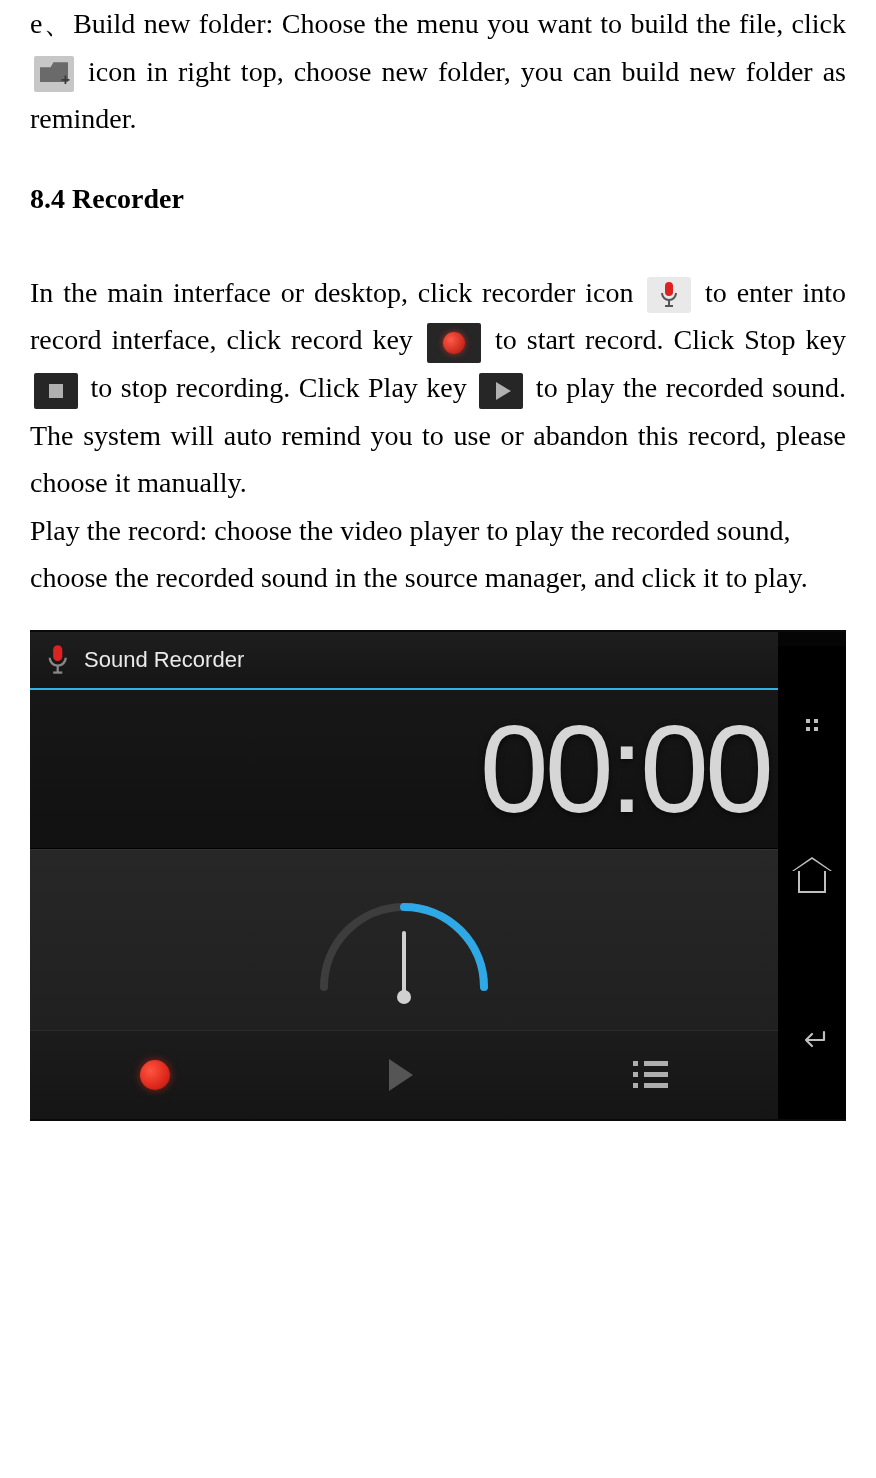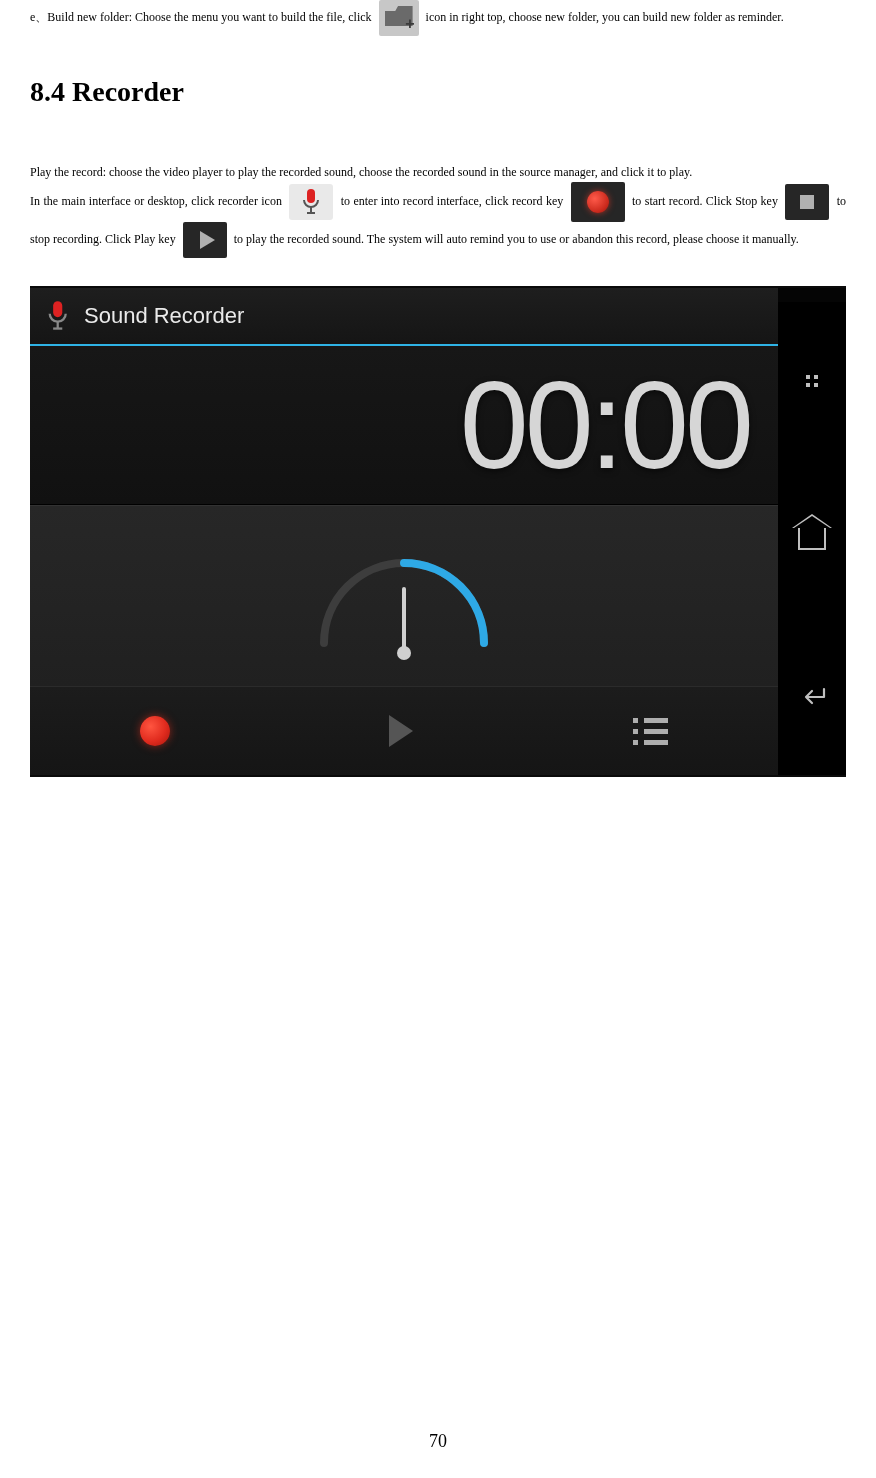--- a/index.html
+++ b/index.html
@@ -11,21 +11,21 @@
     width: 876px;
   }
   .page {
     width: 876px;
     min-height: 1478px;
     padding: 0 30px;
     box-sizing: border-box;
     position: relative;
   }
   .para {
-    font-size: 12px;
+    font-size: 28px;
     line-height: 1.7;
     margin: 0;
   }
   .justify {
     text-align: justify;
     text-justify: inter-word;
   }
   .section-heading {
     font-size: 28px;
     font-weight: bold;
@@ -171,21 +171,21 @@
     align-items: center;
     overflow: hidden;
     border-bottom: 1px solid #000;
   }
   .timer-text {
     font-family: Arial, Helvetica, sans-serif;
     font-size: 124px;
     font-weight: 300;
     letter-spacing: -4px;
     color: #d6d6d6;
-    padding-right: 28px;
+    padding-right: 8px;
     text-shadow: 0 2px 6px rgba(0,0,0,0.6);
     line-height: 1;
   }
   .gauge-area {
     height: 180px;
     background: linear-gradient(#272727, #202020);
     position: relative;
     border-top: 1px solid #323232;
   }
   .gauge-area svg {
@@ -292,42 +292,42 @@
 
 <div class="page">
 
   <p class="para justify">
     <span>e、Build new folder: Choose the menu you want to build the file, click </span>
     <span class="inline-icon folder-add"></span>
     <span> icon in right top, choose new folder, you can build new folder as reminder.</span>
   </p>
 
   <h2 class="section-heading">8.4 Recorder</h2>
-
-  <p class="para">Play the record: choose the video player to play the recorded sound, choose the recorded sound in the source manager, and click it to play.</p>
 
   <p class="para justify">
     <span>In the main interface or desktop, click recorder icon </span>
     <span class="inline-icon recorder-app">
       <svg viewBox="0 0 24 28">
         <rect x="8" y="1" width="8" height="14" rx="4" fill="#d22"></rect>
         <path d="M5 12 a7 7 0 0 0 14 0" fill="none" stroke="#555" stroke-width="2"></path>
         <line x1="12" y1="19" x2="12" y2="25" stroke="#555" stroke-width="2"></line>
         <line x1="8" y1="25" x2="16" y2="25" stroke="#555" stroke-width="2"></line>
       </svg>
     </span>
     <span> to enter into record interface, click record key </span>
     <span class="inline-icon record-dot"></span>
     <span> to start record. Click Stop key </span>
     <span class="inline-icon stop-box"></span>
     <span> to stop recording. Click Play key </span>
     <span class="inline-icon play-box"></span>
     <span> to play the recorded sound. The system will auto remind you to use or abandon this record, please choose it manually.</span>
   </p>
 
+  <p class="para">Play the record: choose the video player to play the recorded sound, choose the recorded sound in the source manager, and click it to play.</p>
+
   <div class="screenshot">
     <div class="screen-left">
 
       <div class="recorder-header">
         <span class="recorder-header-icon">
           <svg viewBox="0 0 24 28">
             <rect x="8" y="1" width="8" height="14" rx="4" fill="#d22"></rect>
             <path d="M5 12 a7 7 0 0 0 14 0" fill="none" stroke="#888" stroke-width="2"></path>
             <line x1="12" y1="19" x2="12" y2="25" stroke="#888" stroke-width="2"></line>
             <line x1="8" y1="25" x2="16" y2="25" stroke="#888" stroke-width="2"></line>
@@ -387,14 +387,13 @@
       </div>
       <div class="nav-btn">
         <svg class="nav-icon" width="32" height="24" viewBox="0 0 32 24">
           <path d="M 28 4 L 28 12 L 10 12 M 10 12 L 16 6 M 10 12 L 16 18" fill="none" stroke="#bfbfbf" stroke-width="2.2" stroke-linecap="round" stroke-linejoin="round"></path>
         </svg>
       </div>
     </div>
   </div>
 
 
-  <div class="page-number">70</div>
 </div>
 
 </body></html>

